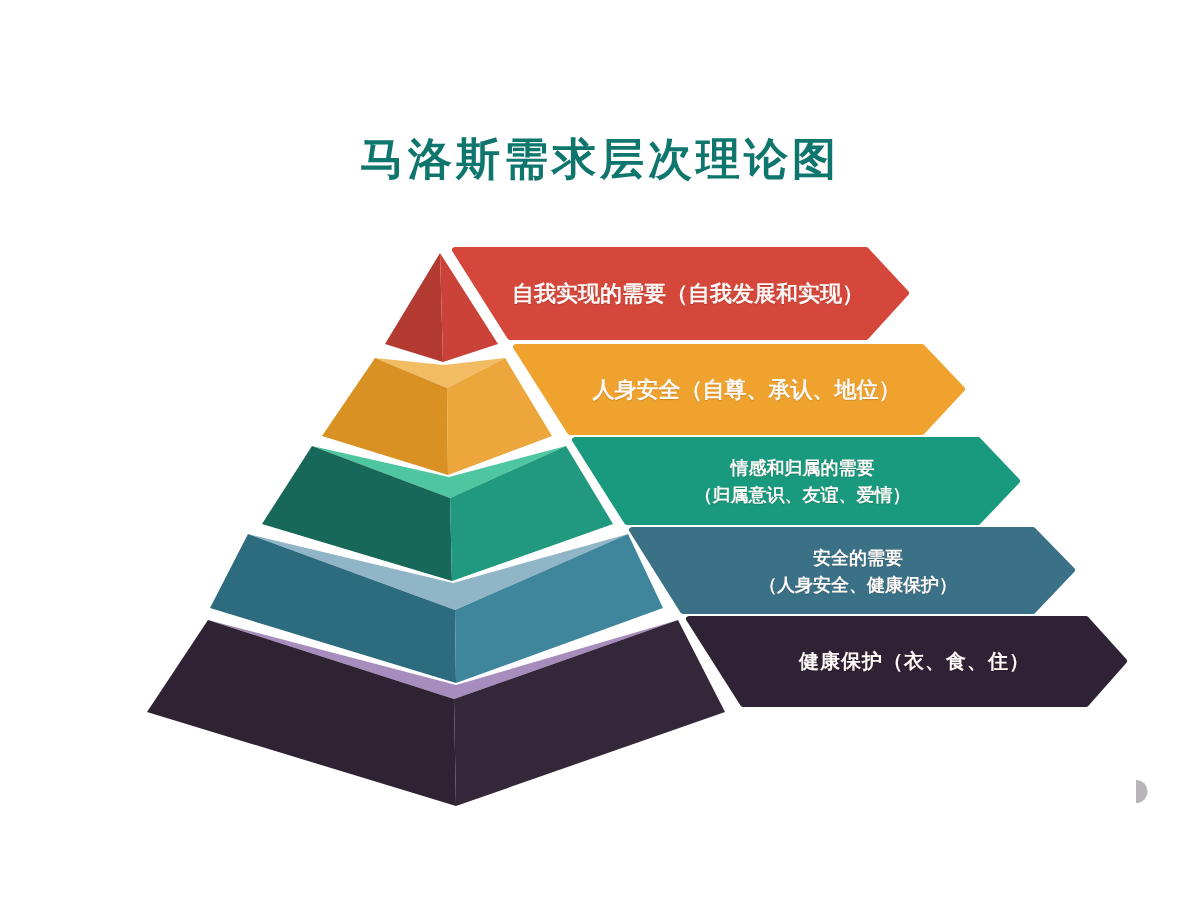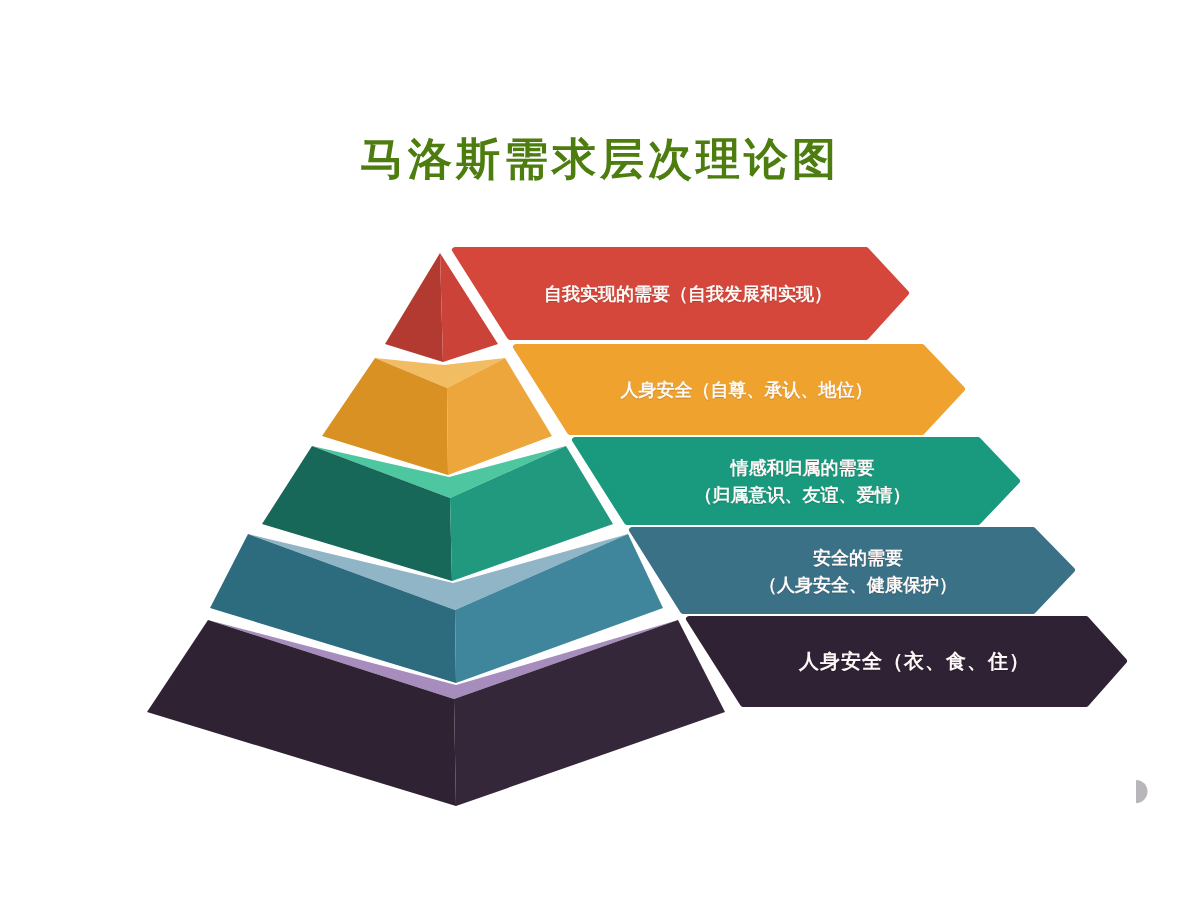--- a/index.html
+++ b/index.html
@@ -1,25 +1,25 @@
 <!DOCTYPE html>
 <html><head>
 <meta charset="utf-8">
 <style>
   html,body{margin:0;padding:0;background:#fff;}
   .screen{position:relative;width:1200px;height:900px;background:#ffffff;overflow:hidden;
           font-family:"DejaVu Sans","Liberation Sans",sans-serif;}
   .title{position:absolute;top:130px;left:0;width:1200px;text-align:center;
-         font-size:44px;font-weight:bold;color:#4d7c0f;letter-spacing:4px;}
+         font-size:44px;font-weight:bold;color:#0f766e;letter-spacing:4px;}
   .scene{position:absolute;top:0;left:0;width:1200px;height:900px;}
   .banner-label{position:absolute;display:flex;flex-direction:column;justify-content:center;
                 align-items:center;color:#fdf8f6;font-weight:bold;text-align:center;
                 text-shadow:0 1px 1px rgba(0,0,0,0.15);}
   .banner-label .ln{line-height:27px;white-space:nowrap;}
-  .fs19 .ln{font-size:18px;}
+  .fs19 .ln{font-size:22px;}
   .fs18 .ln{font-size:18px;}
   .fs20 .ln{font-size:20px;letter-spacing:1px;}
 </style>
 </head>
 <body>
 
 <div class="screen">
 
   <div class="title">马洛斯需求层次理论图</div>
 
@@ -75,16 +75,16 @@
     <div class="ln">安全的需要</div>
     <div class="ln">（人身安全、健康保护）</div>
   </div>
 
   <div class="banner-label fs18" style="left:627px;top:440px;width:351px;height:82px;">
     <div class="ln">情感和归属的需要</div>
     <div class="ln">（归属意识、友谊、爱情）</div>
   </div>
 
   <div class="banner-label fs20" style="left:743px;top:619px;width:343px;height:85px;">
-    <div class="ln">人身安全（衣、食、住）</div>
+    <div class="ln">健康保护（衣、食、住）</div>
   </div>
 
 </div>
 
 </body></html>

